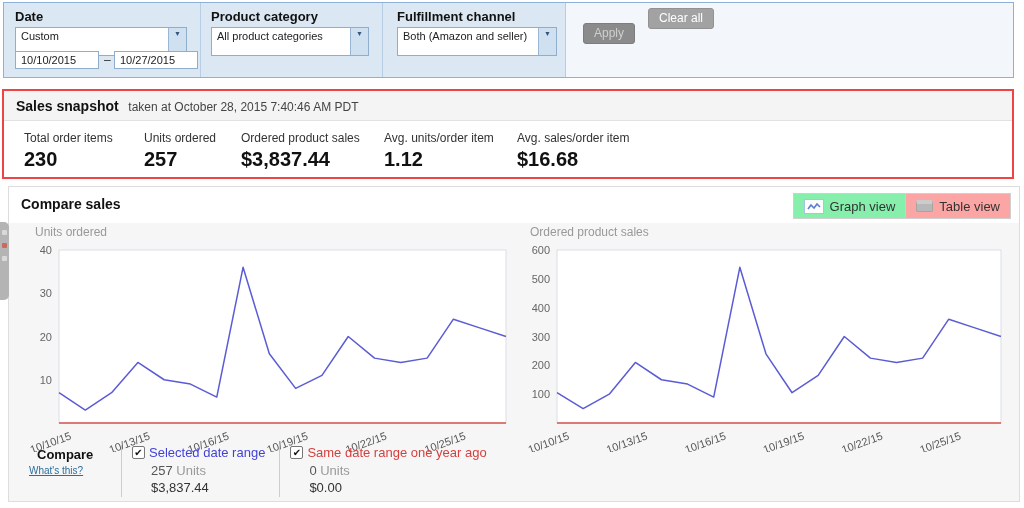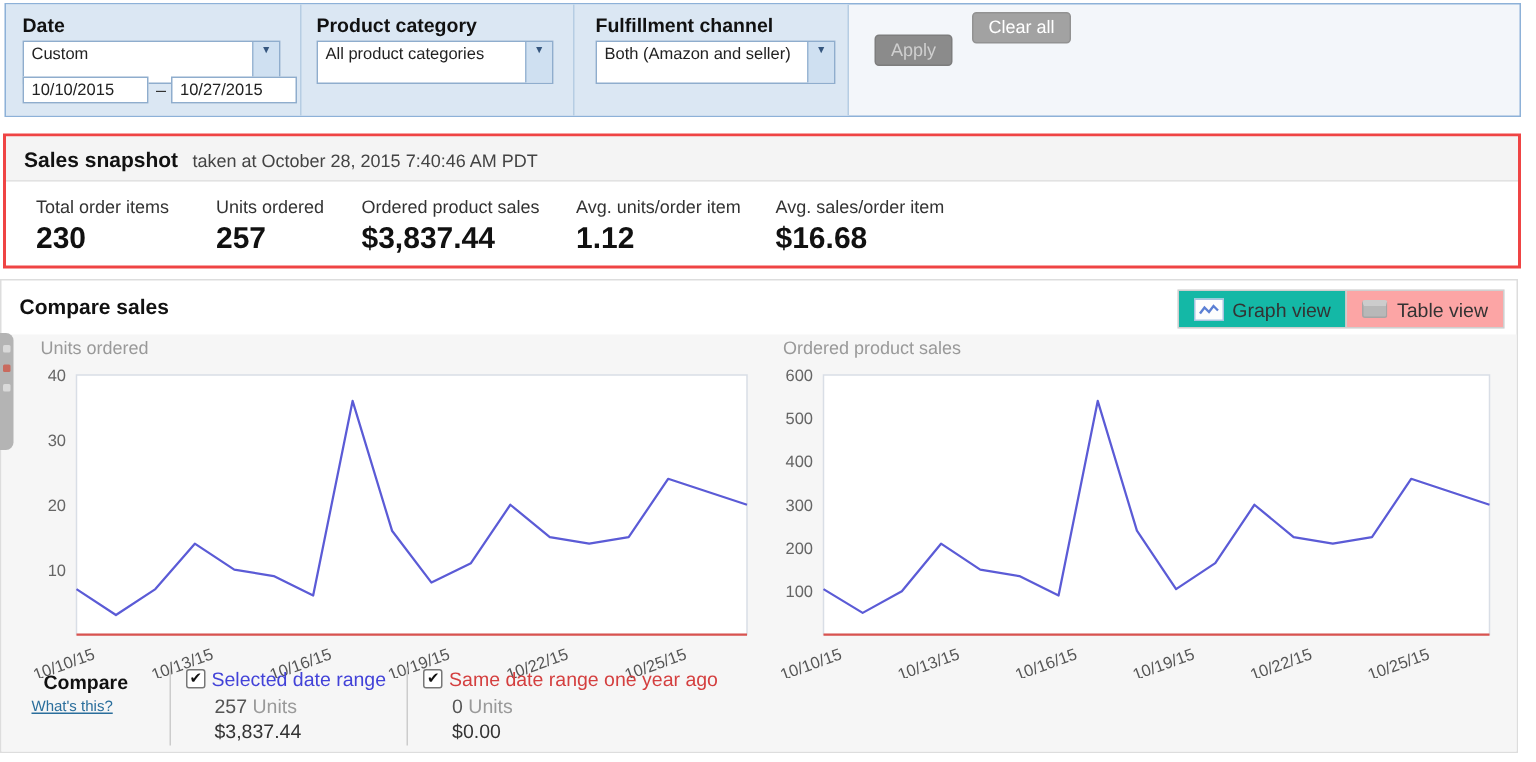--- a/index.html
+++ b/index.html
@@ -31,27 +31,27 @@
     background:#fff; border:2px solid #ef4444; }
   .snap-head { height:30px; background:#f4f4f4; border-bottom:1px solid #e2e2e2;
     padding-left:12px; line-height:30px; }
   .snap-title { font-weight:bold; font-size:14px; }
   .snap-taken { font-size:12px; color:#444; margin-left:6px; }
   .stat { position:absolute; top:40px; }
   .stat .slabel { font-size:12px; color:#333; }
   .stat .svalue { font-size:20px; font-weight:bold; color:#111; margin-top:3px; }
 
   
-  .compare { position:absolute; left:0; top:186px; width:1012px; height:316px;
+  .compare { position:absolute; left:8px; top:186px; width:1012px; height:316px;
     background:#fff; border:1px solid #dddddd; }
   .compare-title { position:absolute; left:12px; top:9px; font-weight:bold; font-size:14px; }
   .view-toggle { position:absolute; right:8px; top:6px; height:26px; display:flex;
     border:1px solid #cfcfcf; background:#ececec; }
   .vt-btn { display:flex; align-items:center; gap:6px; padding:0 10px; font-size:13px; color:#333; cursor:pointer; }
-  .vt-graph { background:#14b8a6; }
+  .vt-graph { background:#86efac; }
   .vt-table { background:#fca5a5; border-left:1px solid #cfcfcf; }
   .graph-icon-box { width:20px; height:15px; border:1px solid #a8c4e0; background:#fdfdfd;
     display:flex; align-items:center; justify-content:center; }
   .table-icon { width:17px; height:12px; border:1px solid #a5a5a5; border-radius:2px;
     background:#b8b8b8; border-top:4px solid #cccccc; }
 
   .charts-area { position:absolute; left:0; right:0; top:36px; bottom:0; background:#f6f6f6; }
   .chart { position:absolute; top:2px; }
   .chart0 { left:10px; width:495px; }
   .chart1 { left:505px; width:495px; }

